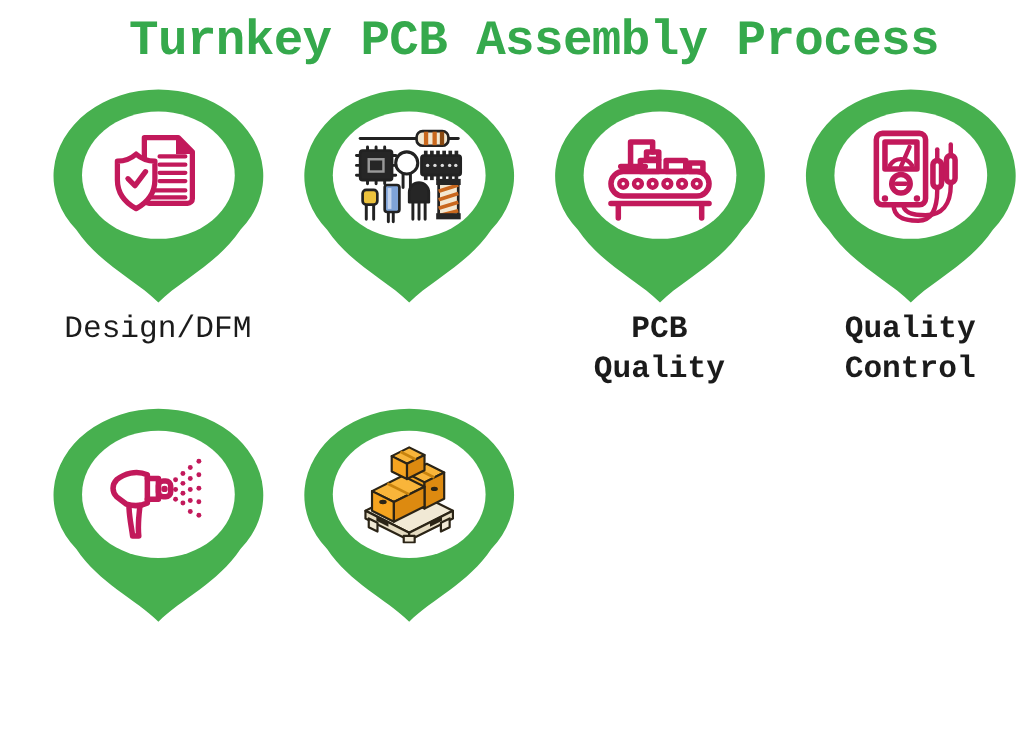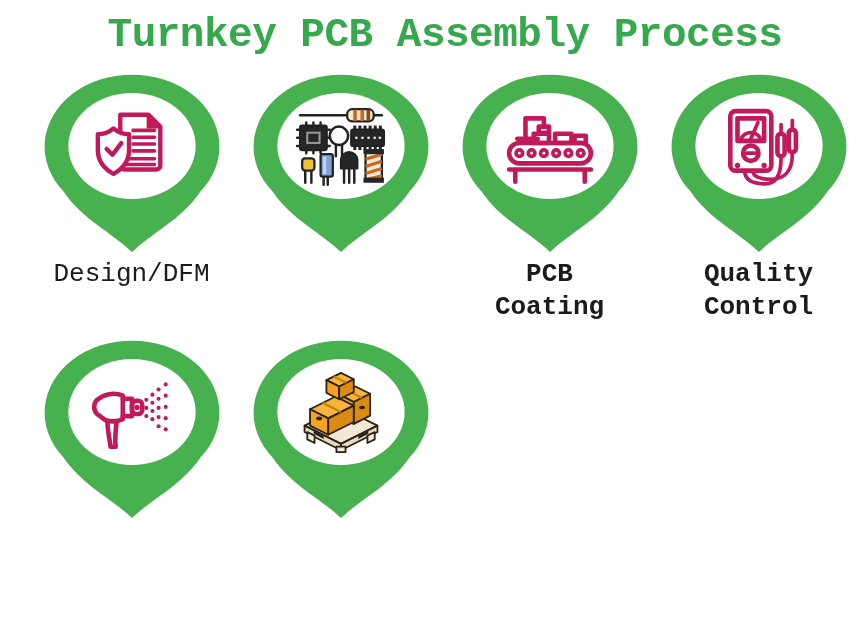--- a/index.html
+++ b/index.html
@@ -143,21 +143,21 @@
             <path class="mg" d="M6,62 H86 M12,62 V74 M80,62 V74"></path>
             <path class="mg" d="M14,32 H34 M22,32 V12 M22,12 H40 M40,12 V20"></path>
             <rect class="mg" x="35" y="20" width="10" height="6"></rect>
             <rect class="mg" x="30" y="27" width="15" height="9"></rect>
             <rect class="mg" x="51" y="27" width="16" height="9"></rect>
             <rect class="mg" x="70" y="29" width="11" height="7"></rect>
           </svg>
         </div>
       </div>
       <div class="label">PCB
-Coating</div>
+Quality</div>
     </div>
 
     <div class="card">
       <div class="pin">
         <svg class="marker" viewBox="0 0 100 95" preserveAspectRatio="none">
           <path class="pin-shape" d="M50,94 C40,84 24,77 14,62 A46,38 0 1 1 86,62 C76,77 60,84 50,94 Z"></path>
           <ellipse class="pin-inner" cx="50" cy="38" rx="33.5" ry="28"></ellipse>
         </svg>
         <div class="icon">
           <svg viewBox="0 0 84 80">

